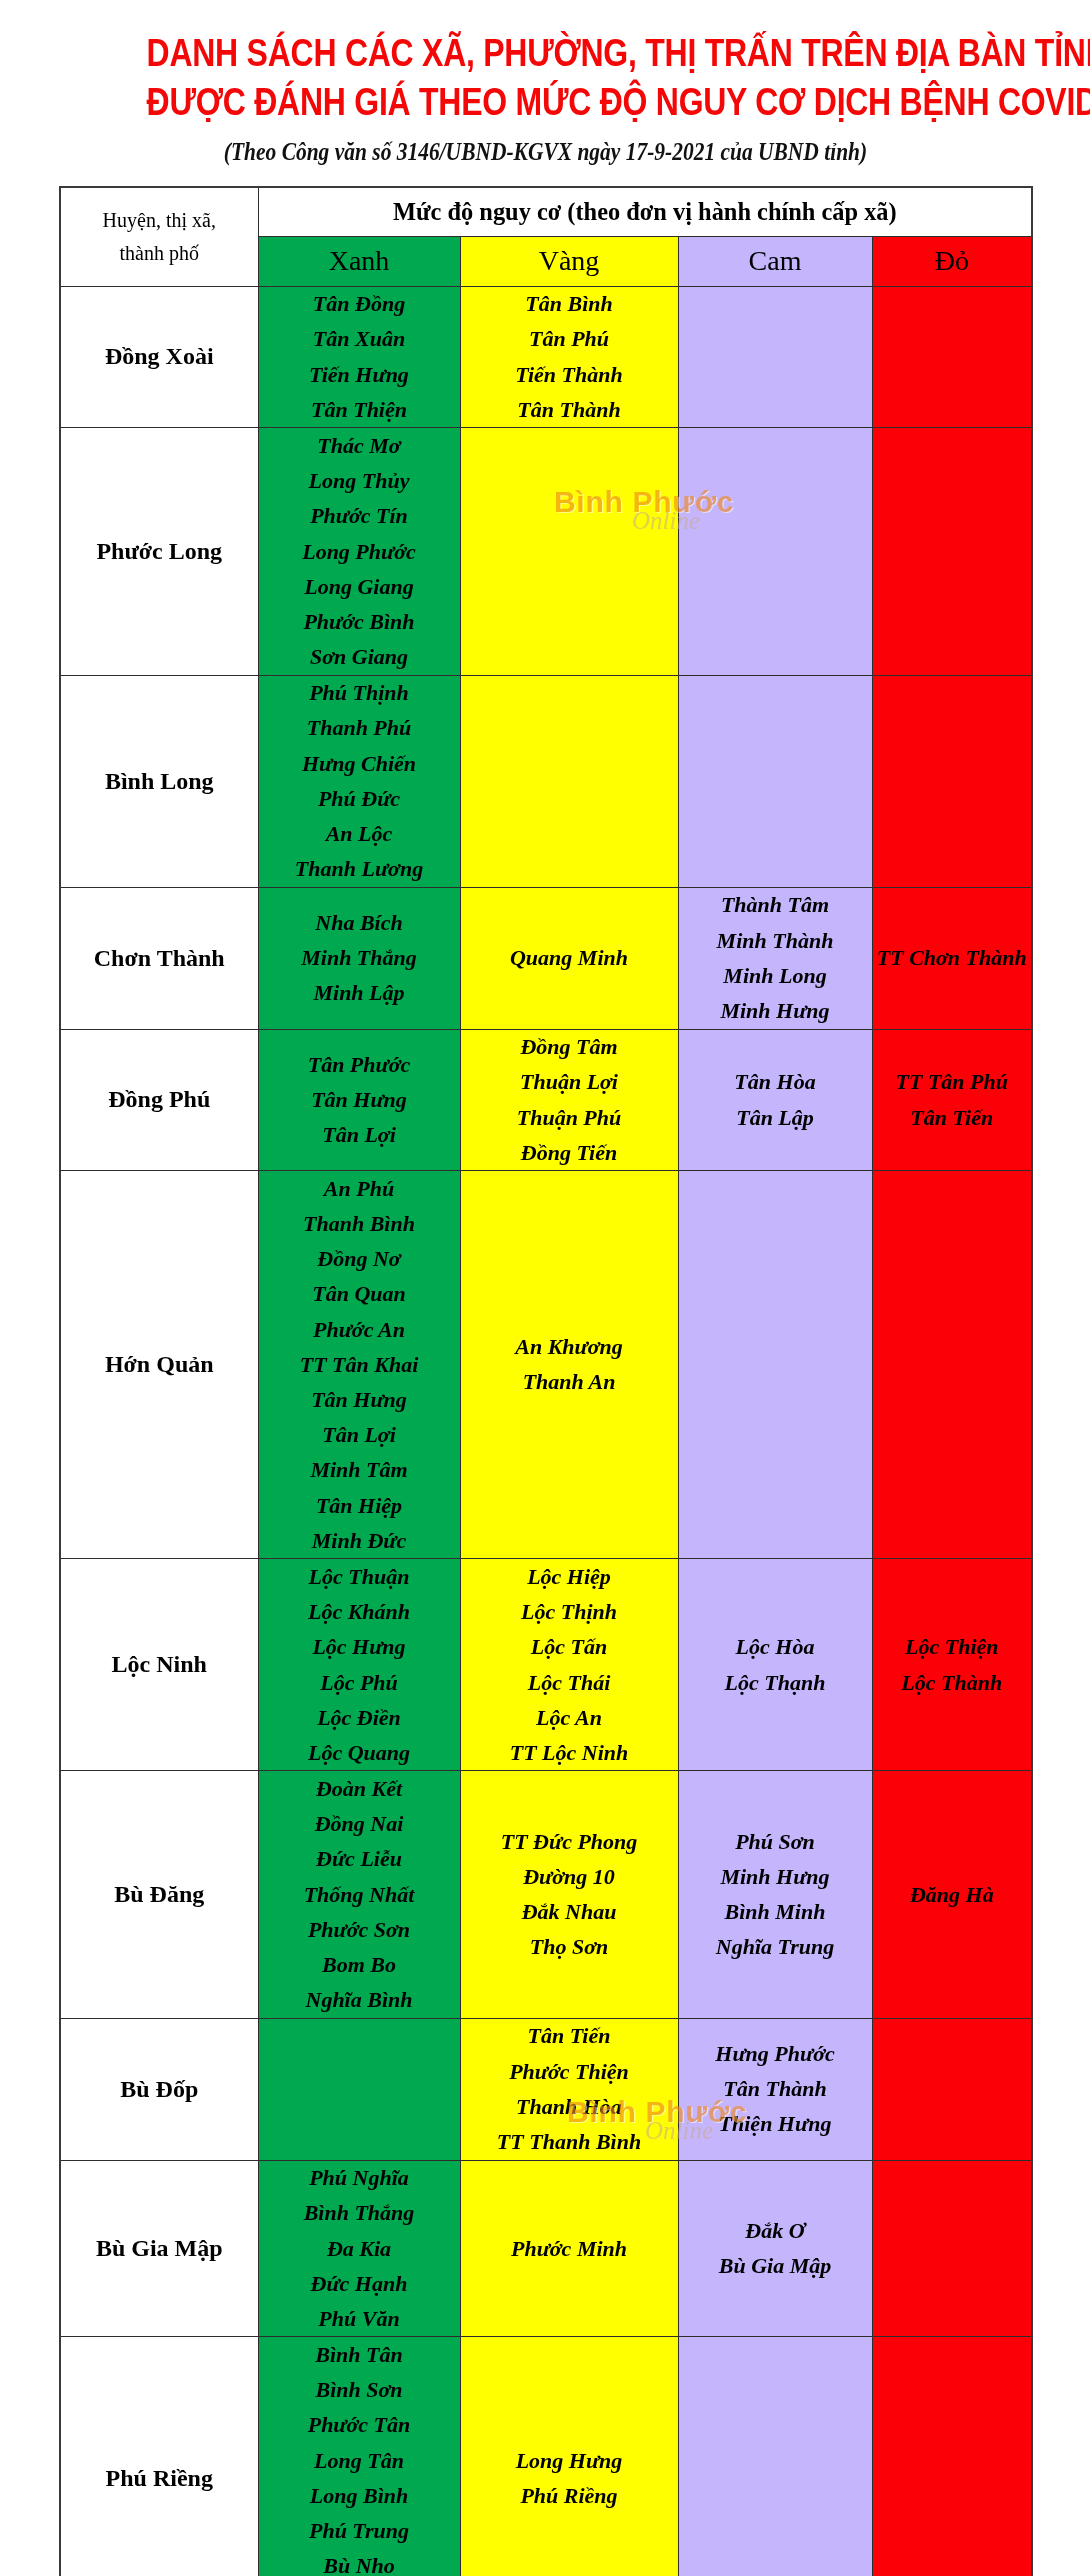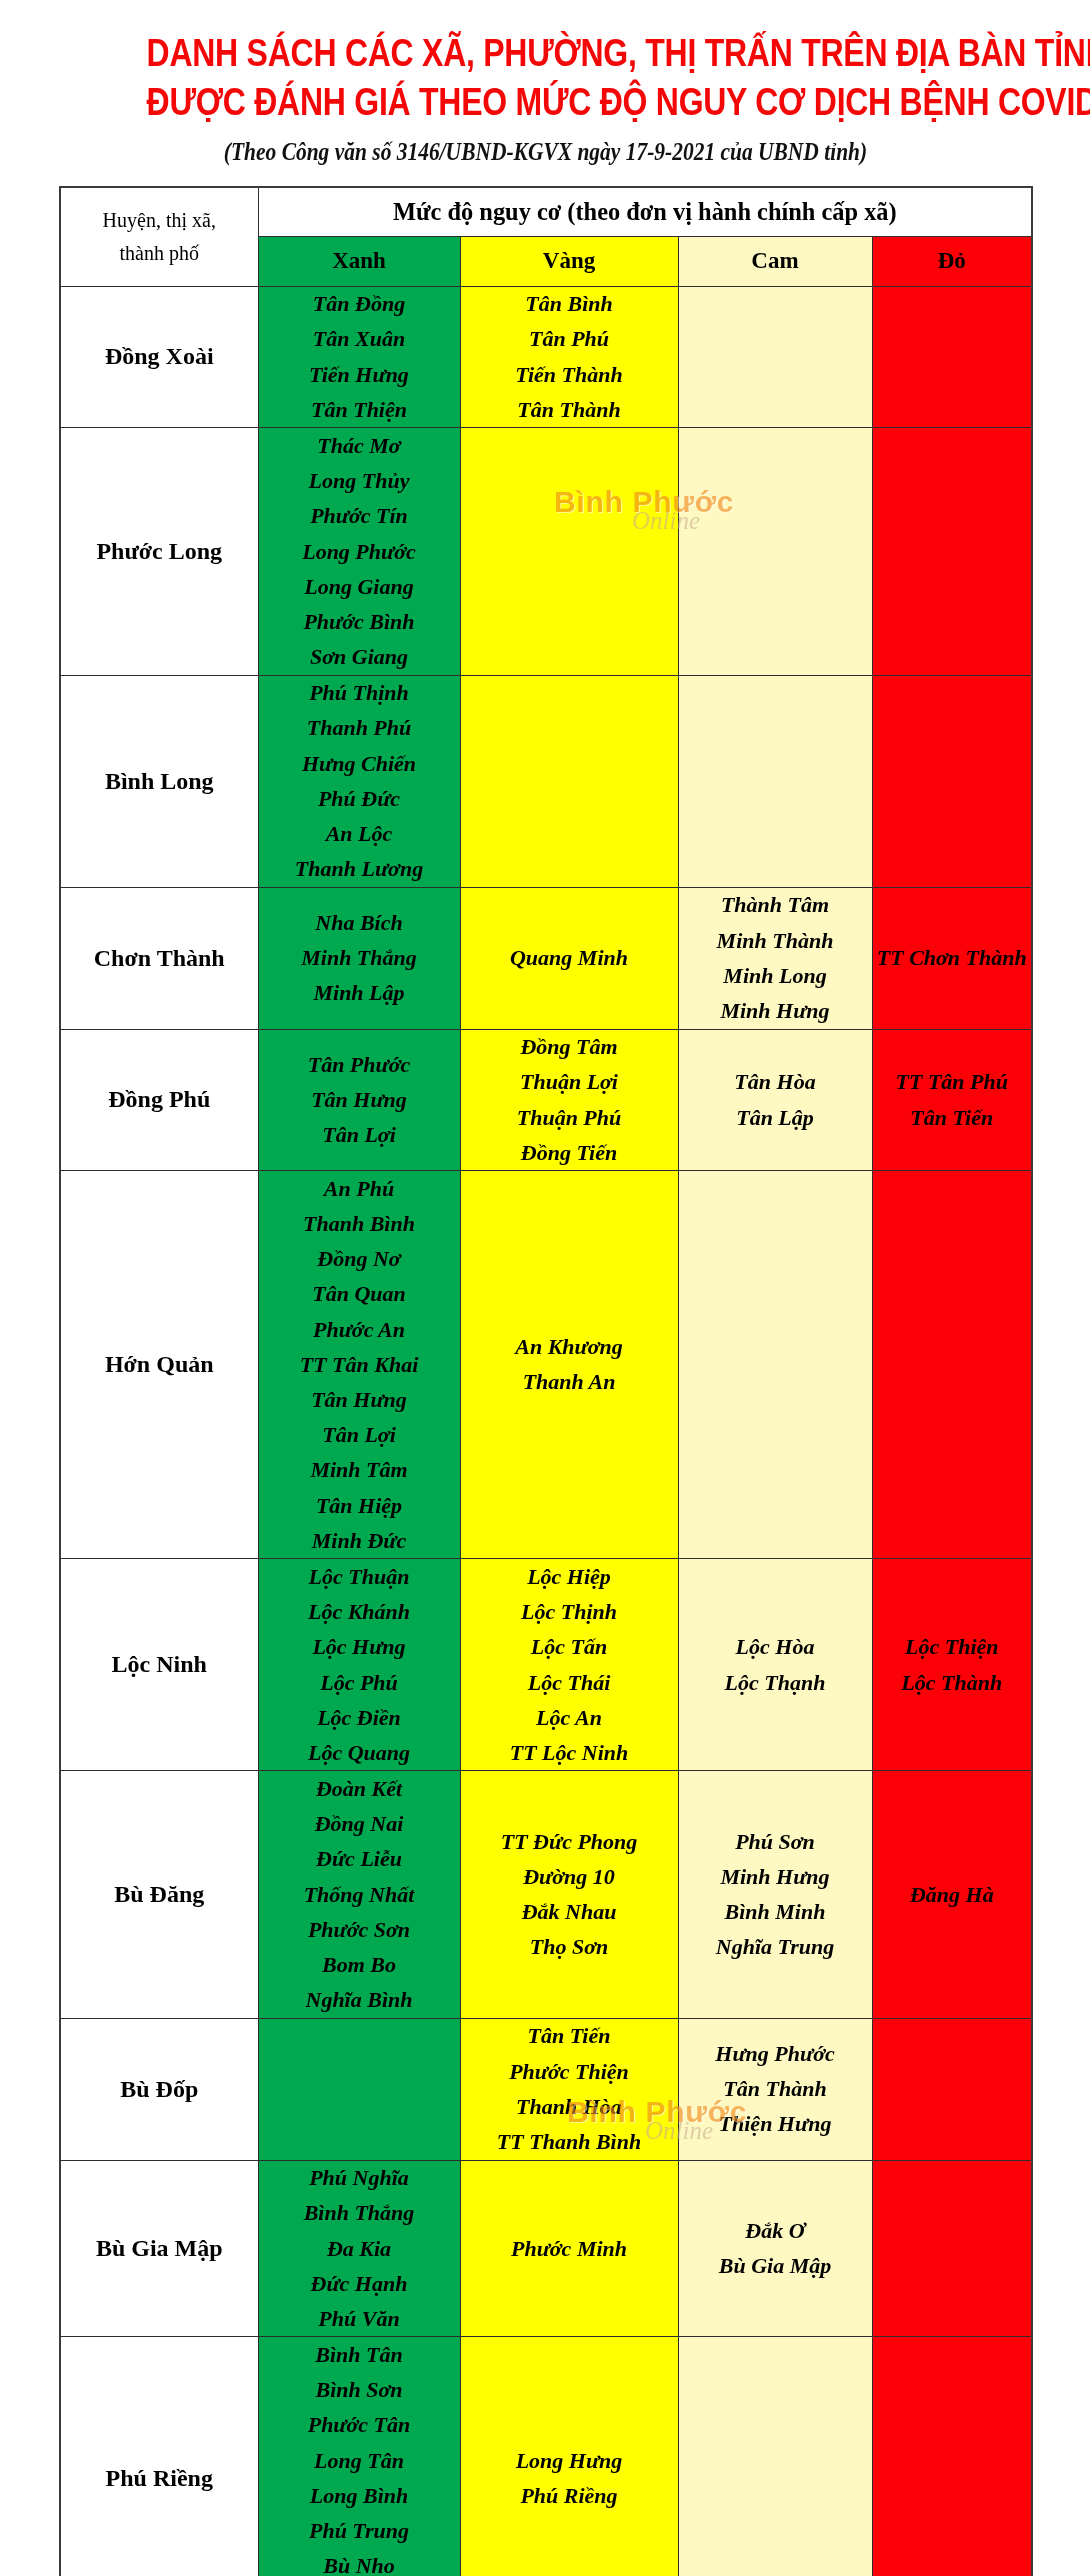--- a/index.html
+++ b/index.html
@@ -84,29 +84,29 @@
   }
   .hdr-span {
     background: #ffffff;
     font-size: 24.4px;
     font-weight: bold;
     color: #000;
     height: 48px;
     padding: 4px 2.6px;
   }
   .hdr-level {
-    font-size: 23px;
-    font-weight: bold;
+    font-size: 28px;
+    font-weight: normal;
     color: #000;
     height: 49px;
   }
 
   .lvl-green  { background: #00a84f; }
   .lvl-yellow { background: #ffff00; }
-  .lvl-orange { background: #fef9c3; }
+  .lvl-orange { background: #c4b5fd; }
   .lvl-red    { background: #fb0007; }
 
   .district-cell {
     background: #ffffff;
     font-size: 24px;
     font-weight: bold;
     color: #000;
     padding: 6.6px 4px;
     margin-left: 44px;
   }

